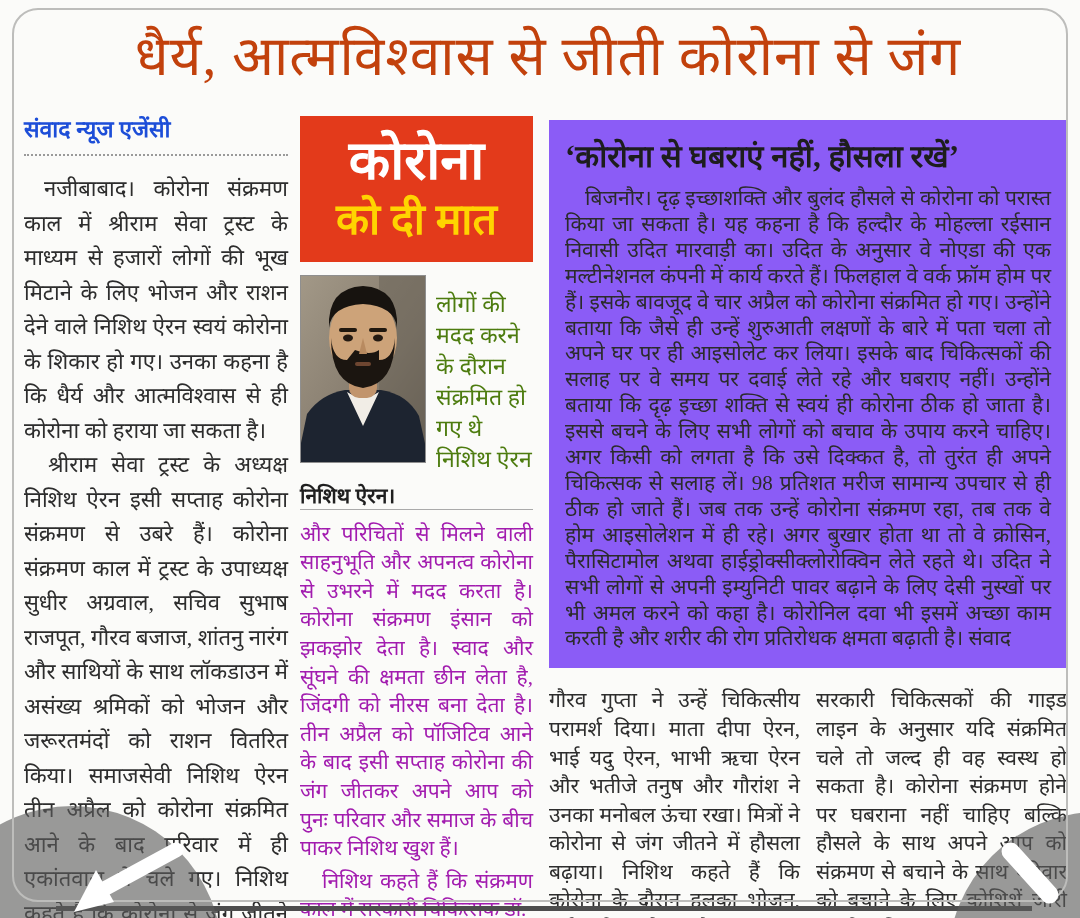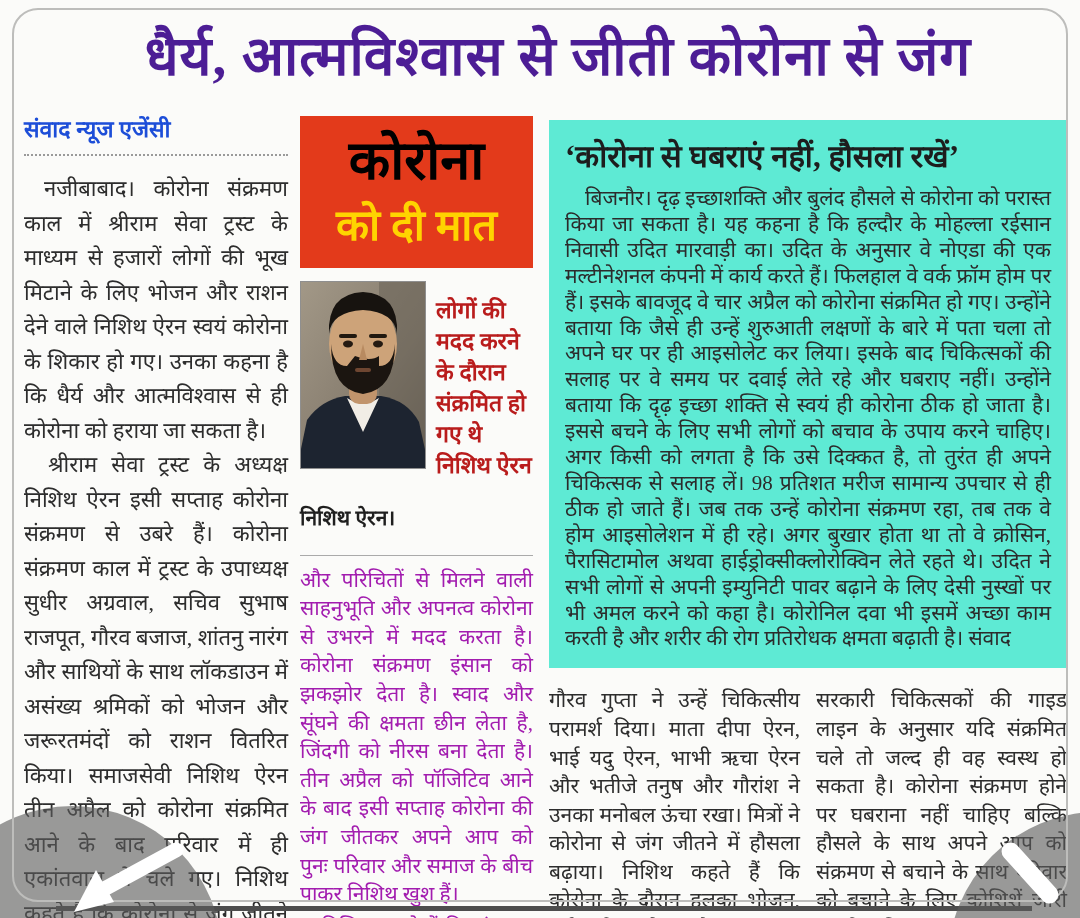--- a/index.html
+++ b/index.html
@@ -11,62 +11,62 @@
   #stage {
     position:relative; width:1080px; height:918px;
     background:#fbfbf9; overflow:hidden;
   }
   .page-card {
     position:absolute; inset:8px 12px 16px 12px;
     border:2px solid #bdbdbb; border-radius:26px;
     pointer-events:none; z-index:6;
   }
   .headline {
-    position:absolute; left:48px; top:16px; width:1020px;
-    text-align:center; font-size:55px; font-weight:700;
-    color:#4c1d95; letter-spacing:1px; z-index:1;
+    position:absolute; left:38px; top:16px; width:1020px;
+    text-align:center; font-size:55px; font-weight:400;
+    color:#c2410c; letter-spacing:1px; z-index:1;
   }
   
   .col-left { position:absolute; left:24px; top:112px; width:264px; z-index:1; }
   .byline {
     font-size:23px; font-weight:700; color:#1d4ed8;
     padding-bottom:10px; border-bottom:2px dotted #9a9a9a; margin-bottom:16px;
   }
   .col-left p {
     font-size:22px; line-height:34.5px; text-align:justify; color:#2d2d2d;
   }
   .col-left p.indent { text-indent:24px; }
   .lead-word { font-weight:400;margin-left:20px; }
   
   .col-mid { position:absolute; left:300px; top:116px; width:233px; z-index:1; }
   .badge {
     background:#e33a1b; text-align:center; padding:14px 6px 16px;
     border:2px solid #e33a1b;
   }
-  .badge-l1 { color:#000000; font-size:54px; font-weight:700; line-height:1.08; }
-  .badge-l2 { color:#ffd400; font-size:43px; font-weight:700; line-height:1.1; margin-top:12px; }
+  .badge-l1 { color:#ffffff; font-size:54px; font-weight:700; line-height:1.08; }
+  .badge-l2 { color:#ffd400; font-size:43px; font-weight:700; line-height:1.1; margin-top:6px; }
   .photo-row { display:flex; gap:10px; margin-top:13px; }
   .photo-frame {
     width:126px; height:188px; border:1px solid #8f8f8f; flex:none;
     background:#8d8579; overflow:hidden;
   }
   .photo-side {
-    font-size:23px; font-weight:700; line-height:31px; color:#b91c1c; padding-top:14px;
+    font-size:23px; font-weight:400; line-height:31px; color:#4d7c0f; padding-top:14px;
   }
   .photo-caption {
     font-size:21px; font-weight:700; color:#1f1f1f;
-    margin-top:22px; padding-bottom:24px; border-bottom:1.5px solid #aaa;
+    margin-top:6px; padding-bottom:0; border-bottom:1.5px solid #aaa;
   }
   .col-mid .body p {
     font-size:21px; line-height:28.6px; text-align:justify; color:#a21caf; margin-top:10px;
   }
   .col-mid .body p.indent { text-indent:22px; margin-top:4px; }
   
   .col-right { position:absolute; left:549px; top:120px; width:518px; z-index:1; }
-  .sidebox { background:#5eead4; padding:14px 16px 16px; }
+  .sidebox { background:#8b5cf6; padding:14px 16px 16px; }
   .sidebox-title { font-size:31px; font-weight:700; color:#1d1d1d; margin-bottom:10px; }
   .sidebox-body {
     font-size:21px; line-height:25.9px; text-align:justify; color:#2b2b2b;
   }
   .bottom-cols { display:flex; gap:16px; margin-top:18px; }
   .bottom-col { flex:1; }
   .bottom-col p {
     font-size:21px; line-height:28.6px; text-align:justify; color:#2d2d2d;
   }
   

